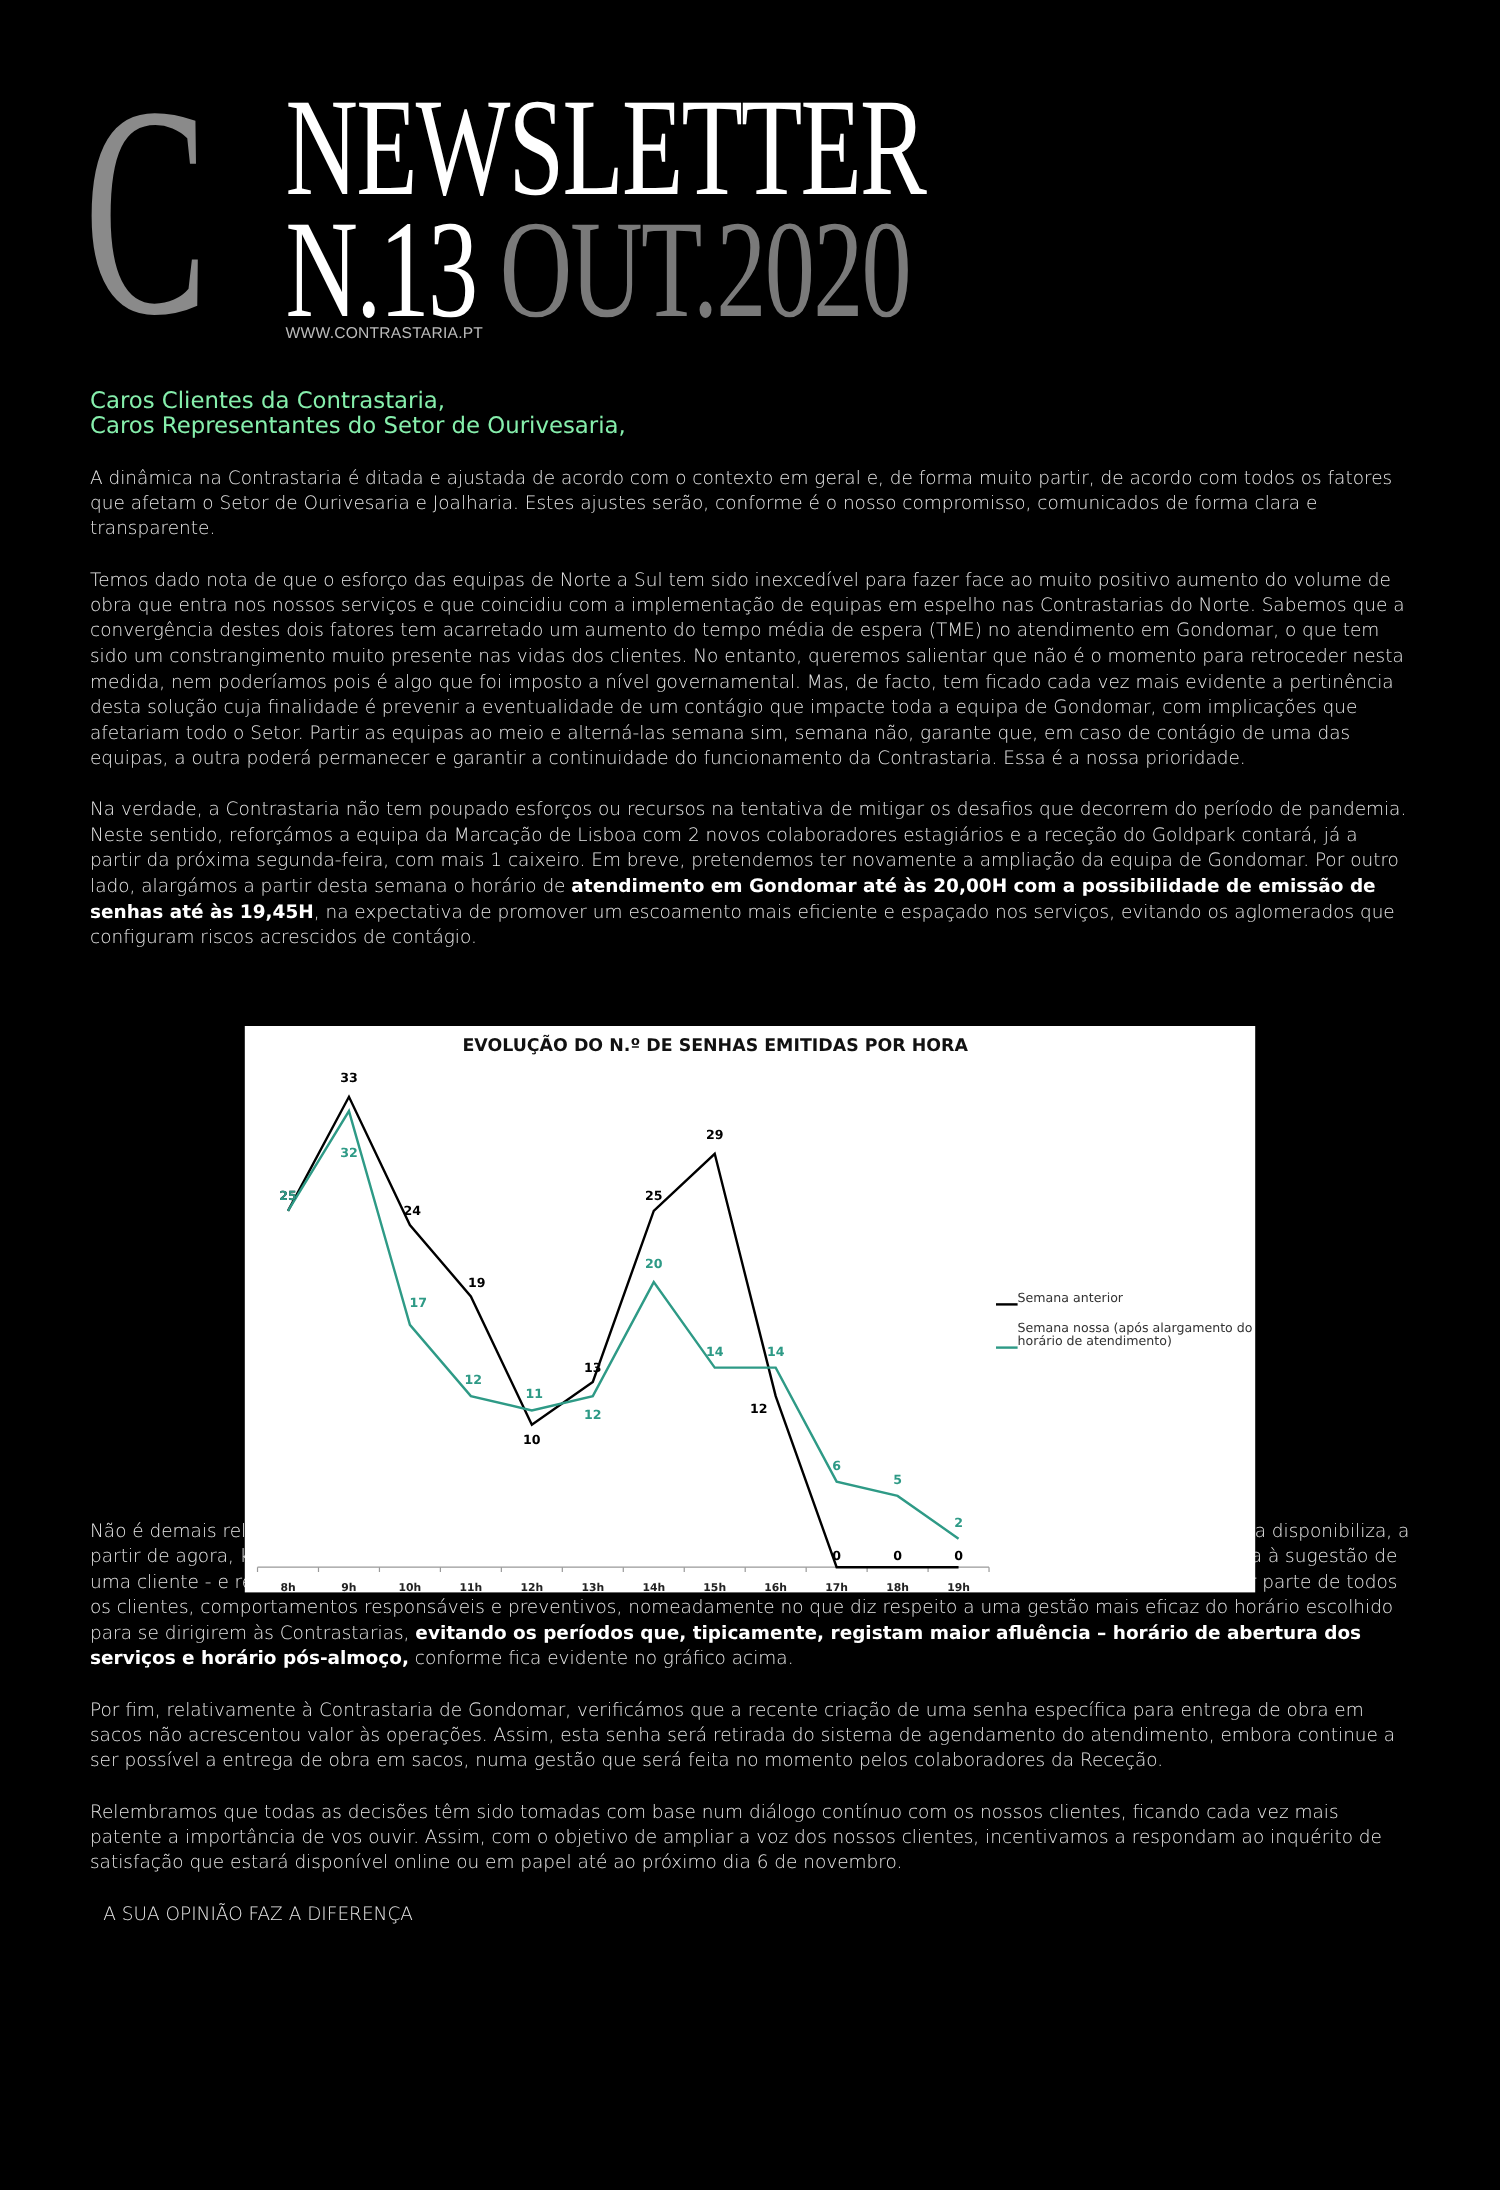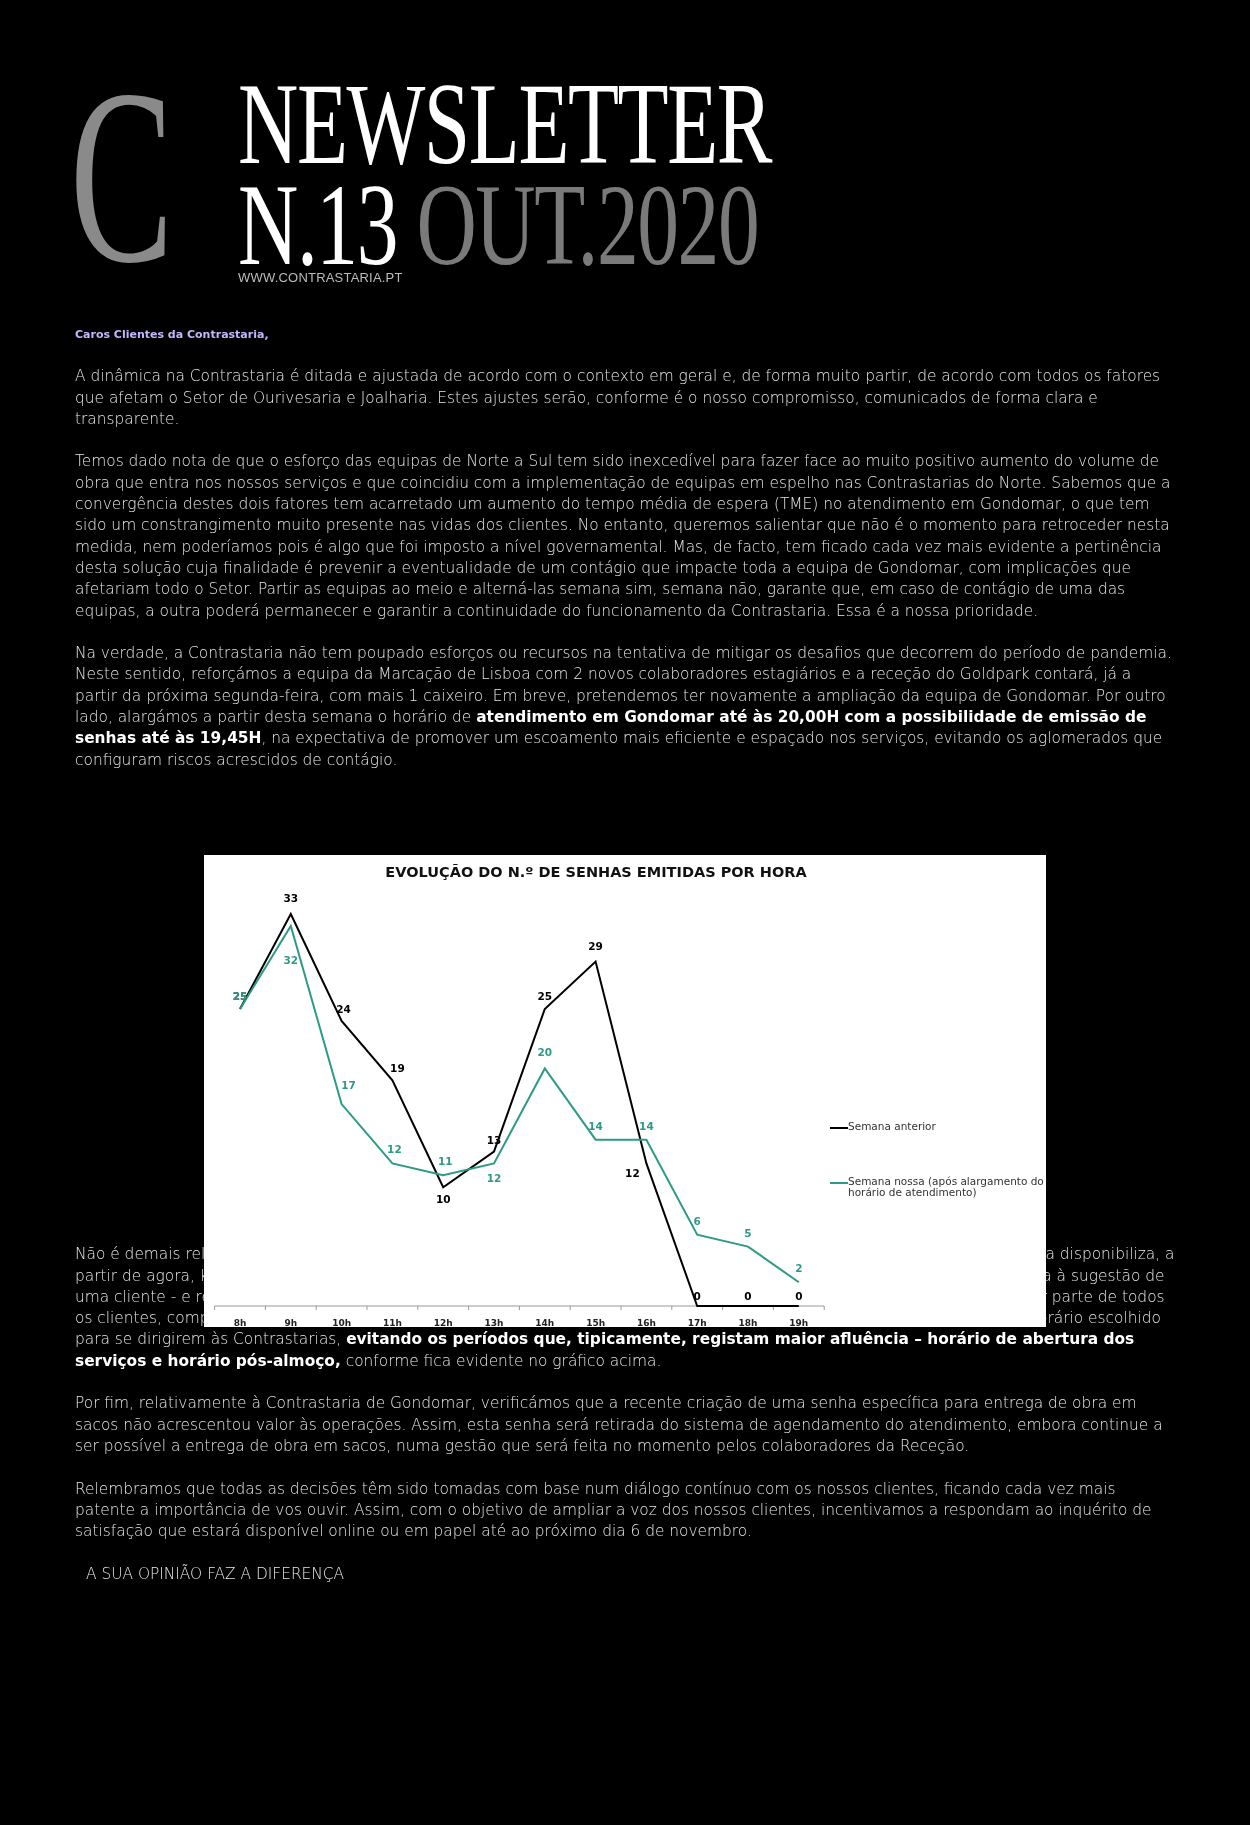--- a/index.html
+++ b/index.html
@@ -7,49 +7,50 @@
   .masthead { position: absolute; left: 0; top: 0; width: 1250px; height: 300px; }
   .big-c { position: absolute; left: 70px; top: 52px; font-family: "Liberation Serif", serif; font-size: 250px; line-height: 1; color: #8a8a8a; transform: scaleX(0.62); transform-origin: left top; }
   .title-line { position: absolute; font-family: "Liberation Serif", serif; line-height: 1; white-space: nowrap; transform-origin: left top; }
   .title-1 { left: 238px; top: 66px; font-size: 116px; color: #fff; transform: scaleX(0.72); letter-spacing: -2px; }
   .title-2 { left: 238px; top: 167px; font-size: 116px; transform: scaleX(0.72); letter-spacing: -2px; }
   .title-2 .num { color: #fff; }
   .title-2 .date { color: #7a7a7a; }
   .url { position: absolute; left: 238px; top: 270px; font-family: "Liberation Sans", sans-serif; font-size: 13px; color: #bbb; letter-spacing: 0.2px; }
 
   .content { position: absolute; left: 75px; top: 324px; width: 1100px; font-family: "DejaVu Sans", sans-serif; font-size: 15.4px; line-height: 21.3px; color: #e6e6e6; font-weight: 300; }
-  .greeting { font-weight: bold; color: #c4b5fd; margin: 0 0 21px 0; font-size: 11px; }
+  .greeting { font-weight: normal; color: #86efac; margin: 0 0 21px 0; font-size: 19px; }
   .para { margin: 0 0 21.3px 0; }
   .para b { color: #fff; font-weight: bold; }
   .closing { margin: 11px; }
 
   .chart-box { position: absolute; left: 204px; top: 855px; width: 842px; height: 472px; background: #fff; }
   .chart-box svg { position: absolute; left: 0; top: 0; }
   .chart-title { position: absolute; left: 0; top: 9px; width: 784px; text-align: center; font-family: "DejaVu Sans", sans-serif; font-weight: bold; font-size: 14.5px; color: #111; }
   .legend { position: absolute; left: 626px; top: 222px; font-family: "DejaVu Sans", sans-serif; font-size: 10.5px; color: #333; }
-  .legend-item { display: flex; align-items: flex-start; margin-bottom: 14px; margin-top: 44px; }
+  .legend-item { display: flex; align-items: flex-end; margin-bottom: 14px; }
   .legend-swatch { display: inline-block; width: 18px; height: 2px; margin-top: 6px; flex: none; }
   .legend-label { line-height: 11px; width: 200px; }
 </style>
 </head>
 <body>
 
 <div class="masthead">
   <div class="big-c">C</div>
   <div class="title-line title-1">NEWSLETTER</div>
   <div class="title-line title-2">
     <span class="num">N.13</span>
     <span class="date">OUT.2020</span>
   </div>
   <div class="url">WWW.CONTRASTARIA.PT</div>
 </div>
 
 <div class="content">
   <div class="greeting">
     <div>Caros Clientes da Contrastaria,</div>
+    <div>Caros Representantes do Setor de Ourivesaria,</div>
   </div>
   <p class="para">A dinâmica na Contrastaria é ditada e ajustada de acordo com o contexto em geral e, de forma muito partir, de acordo com todos os fatores que afetam o Setor de Ourivesaria e Joalharia. Estes ajustes serão, conforme é o nosso compromisso, comunicados de forma clara e transparente.</p>
   <p class="para">Temos dado nota de que o esforço das equipas de Norte a Sul tem sido inexcedível para fazer face ao muito positivo aumento do volume de obra que entra nos nossos serviços e que coincidiu com a implementação de equipas em espelho nas Contrastarias do Norte. Sabemos que a convergência destes dois fatores tem acarretado um aumento do tempo média de espera (TME) no atendimento em Gondomar, o que tem sido um constrangimento muito presente nas vidas dos clientes. No entanto, queremos salientar que não é o momento para retroceder nesta medida, nem poderíamos pois é algo que foi imposto a nível governamental. Mas, de facto, tem ficado cada vez mais evidente a pertinência desta solução cuja finalidade é prevenir a eventualidade de um contágio que impacte toda a equipa de Gondomar, com implicações que afetariam todo o Setor. Partir as equipas ao meio e alterná-las semana sim, semana não, garante que, em caso de contágio de uma das equipas, a outra poderá permanecer e garantir a continuidade do funcionamento da Contrastaria. Essa é a nossa prioridade.</p>
   <p class="para"><span>Na verdade, a Contrastaria não tem poupado esforços ou recursos na tentativa de mitigar os desafios que decorrem do período de pandemia. Neste sentido, reforçámos a equipa da Marcação de Lisboa com 2 novos colaboradores estagiários e a receção do Goldpark contará, já a partir da próxima segunda-feira, com mais 1 caixeiro. Em breve, pretendemos ter novamente a ampliação da equipa de Gondomar. Por outro lado, alargámos a partir desta semana o horário de </span><b>atendimento em Gondomar até às 20,00H com a possibilidade de emissão de senhas até às 19,45H</b><span>, na expectativa de promover um escoamento mais eficiente e espaçado nos serviços, evitando os aglomerados que configuram riscos acrescidos de contágio.</span></p>
   <div style="height:452px"></div>
   <p class="para"><span>Não é demais relembrar que os comportamentos preventivos de contágio são uma responsabilidade partilhada. A Contrastaria disponibiliza, a partir de agora, kits individuais de limpeza para os clientes nos postos de atendimento em Gondomar – dando rápida resposta à sugestão de uma cliente - e reforçou a frequência das desinfeções por parte das equipas de higienização. Mas terá de haver, também, por parte de todos os clientes, comportamentos responsáveis e preventivos, nomeadamente no que diz respeito a uma gestão mais eficaz do horário escolhido para se dirigirem às Contrastarias, </span><b>evitando os períodos que, tipicamente, registam maior afluência – horário de abertura dos serviços e horário pós-almoço,</b><span> conforme fica evidente no gráfico acima.</span></p>
   <p class="para">Por fim, relativamente à Contrastaria de Gondomar, verificámos que a recente criação de uma senha específica para entrega de obra em sacos não acrescentou valor às operações. Assim, esta senha será retirada do sistema de agendamento do atendimento, embora continue a ser possível a entrega de obra em sacos, numa gestão que será feita no momento pelos colaboradores da Receção.</p>
   <p class="para">Relembramos que todas as decisões têm sido tomadas com base num diálogo contínuo com os nossos clientes, ficando cada vez mais patente a importância de vos ouvir. Assim, com o objetivo de ampliar a voz dos nossos clientes, incentivamos a respondam ao inquérito de satisfação que estará disponível online ou em papel até ao próximo dia 6 de novembro.</p>
   <p class="closing">A SUA OPINIÃO FAZ A DIFERENÇA</p>
 </div>

